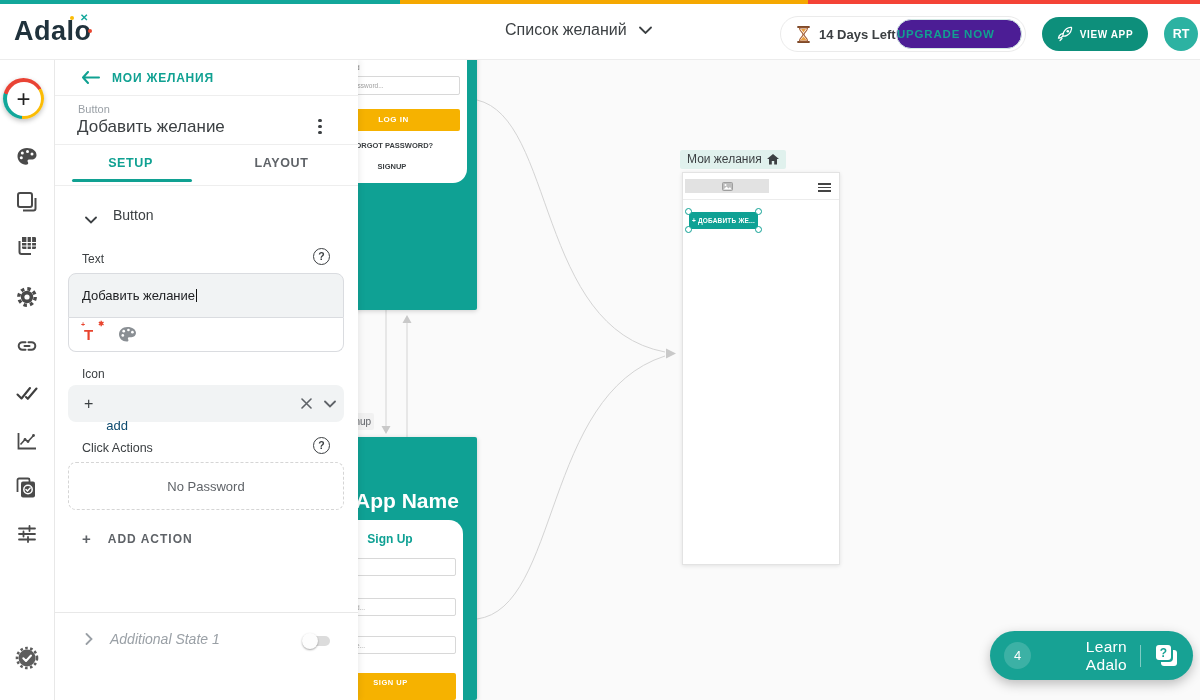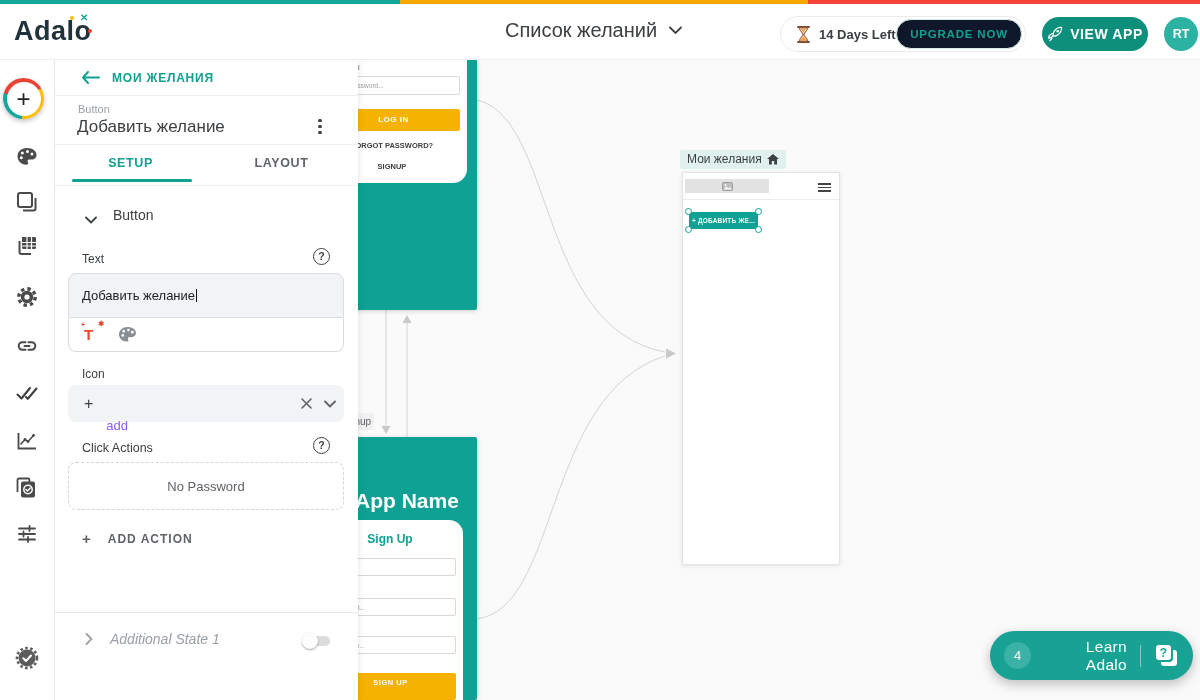--- a/index.html
+++ b/index.html
@@ -15,33 +15,33 @@
   #seg-yellow { width:408px; background:#f5a800; }
   #seg-red { width:392px; background:#f44336; }
 
   #logo { position:absolute; left:14px; top:16px; font-size:27px; font-weight:bold;
           color:#20323c; letter-spacing:.5px; }
   #logo .dot { position:absolute; width:4px; height:4px; border-radius:50%; }
   #logo .x-spark { position:absolute; font-size:10px; font-weight:bold; color:#12a79a; }
 
   #apptitle { position:absolute; left:505px; top:0; height:60px; display:flex; align-items:center;
               gap:12px; }
-  #apptitle span { font-size:20px; color:#3c4043; }
+  #apptitle span { font-size:16px; color:#3c4043; }
 
   #trial-pill { position:absolute; left:780px; top:16px; width:246px; height:36px;
                 border:1px solid #ebebeb; border-radius:20px; background:#fff;
                 display:flex; align-items:center; padding-left:16px; }
   #days-left { margin-left:9px; font-size:13px; color:#3c4043; font-weight:bold; }
   #upgrade-btn { position:absolute; right:3px; top:2px; height:30px; width:126px;
-                 border-radius:16px; background:#0f172a; border:1px solid #d3e9e5;
-                 text-align:center; line-height:28px; font-size:11.5px; font-weight:bold;
+                 border-radius:16px; background:#4c1d95; border:1px solid #d3e9e5;
+                 line-height:28px; font-size:11.5px; font-weight:bold;
                  letter-spacing:.8px; color:#12a091; cursor:pointer; }
   #viewapp-btn { position:absolute; left:1042px; top:17px; width:106px; height:34px;
                  border-radius:18px; background:#0d8f7b; display:flex; align-items:center;
-                 justify-content:center; gap:7px; color:#fff; font-size:14px; font-weight:bold;
+                 justify-content:center; gap:7px; color:#fff; font-size:10px; font-weight:bold;
                  letter-spacing:.6px; cursor:pointer; }
   #avatar { position:absolute; left:1164px; top:17px; width:34px; height:34px; border-radius:50%;
             background:#2cb2a2; color:#fff; font-size:12.5px; font-weight:bold;
             display:flex; align-items:center; justify-content:center; cursor:pointer; }
 
   
   #rail { position:absolute; left:0; top:60px; width:55px; height:640px; background:#fff;
           border-right:1px solid #e8e8e8; z-index:6; }
   .rail-ic { position:absolute; left:15px; width:24px; height:24px; cursor:pointer; }
   #plus-ring { position:absolute; left:3px; top:18px; width:41px; height:41px; border-radius:50%;
@@ -118,21 +118,21 @@
                     border-radius:0 0 8px 8px; display:flex; align-items:center; gap:16px;
                     padding-left:15px; }
   #magic-t { position:relative; color:#e8442e; font-size:15px; font-weight:bold; cursor:pointer;
              width:18px; }
   #magic-t .sp1 { position:absolute; left:-3px; top:-5px; font-size:7px; color:#e8442e; }
   #magic-t .sp2 { position:absolute; right:-2px; top:-6px; font-size:7px; color:#e8442e; }
   #icon-select { position:absolute; left:13px; top:325px; width:276px; height:37px;
                  background:#f1f3f4; border-radius:8px; display:flex; align-items:center;
                  cursor:pointer; }
   #icon-select .plus { font-size:16px; color:#3c4043; margin-left:16px; }
-  #icon-select .val { font-size:13px; color:#8b5cf6; margin-left:13px;margin-top:44px; }
+  #icon-select .val { font-size:13px; color:#0c4a6e; margin-left:13px;margin-top:44px; }
   #dashed-box { position:absolute; left:13px; top:402px; width:276px; height:48px;
                 border:1px dashed #d5d5d5; border-radius:8px; display:flex; align-items:center;
                 justify-content:center; font-size:13px; color:#5f6368; }
   #add-action { position:absolute; left:27px; top:470px; display:flex; align-items:center; gap:16px;
                 cursor:pointer; }
   #add-action .plus { font-size:15px; color:#5f6368; }
   #add-action span { font-size:12px; font-weight:bold; letter-spacing:1px; color:#5f6368; }
   #styles-box { position:absolute; left:13px; top:500px; width:276px; height:38px;
                 border:1px solid #dadce0; border-radius:8px; display:flex; align-items:center;
                 cursor:pointer; }

